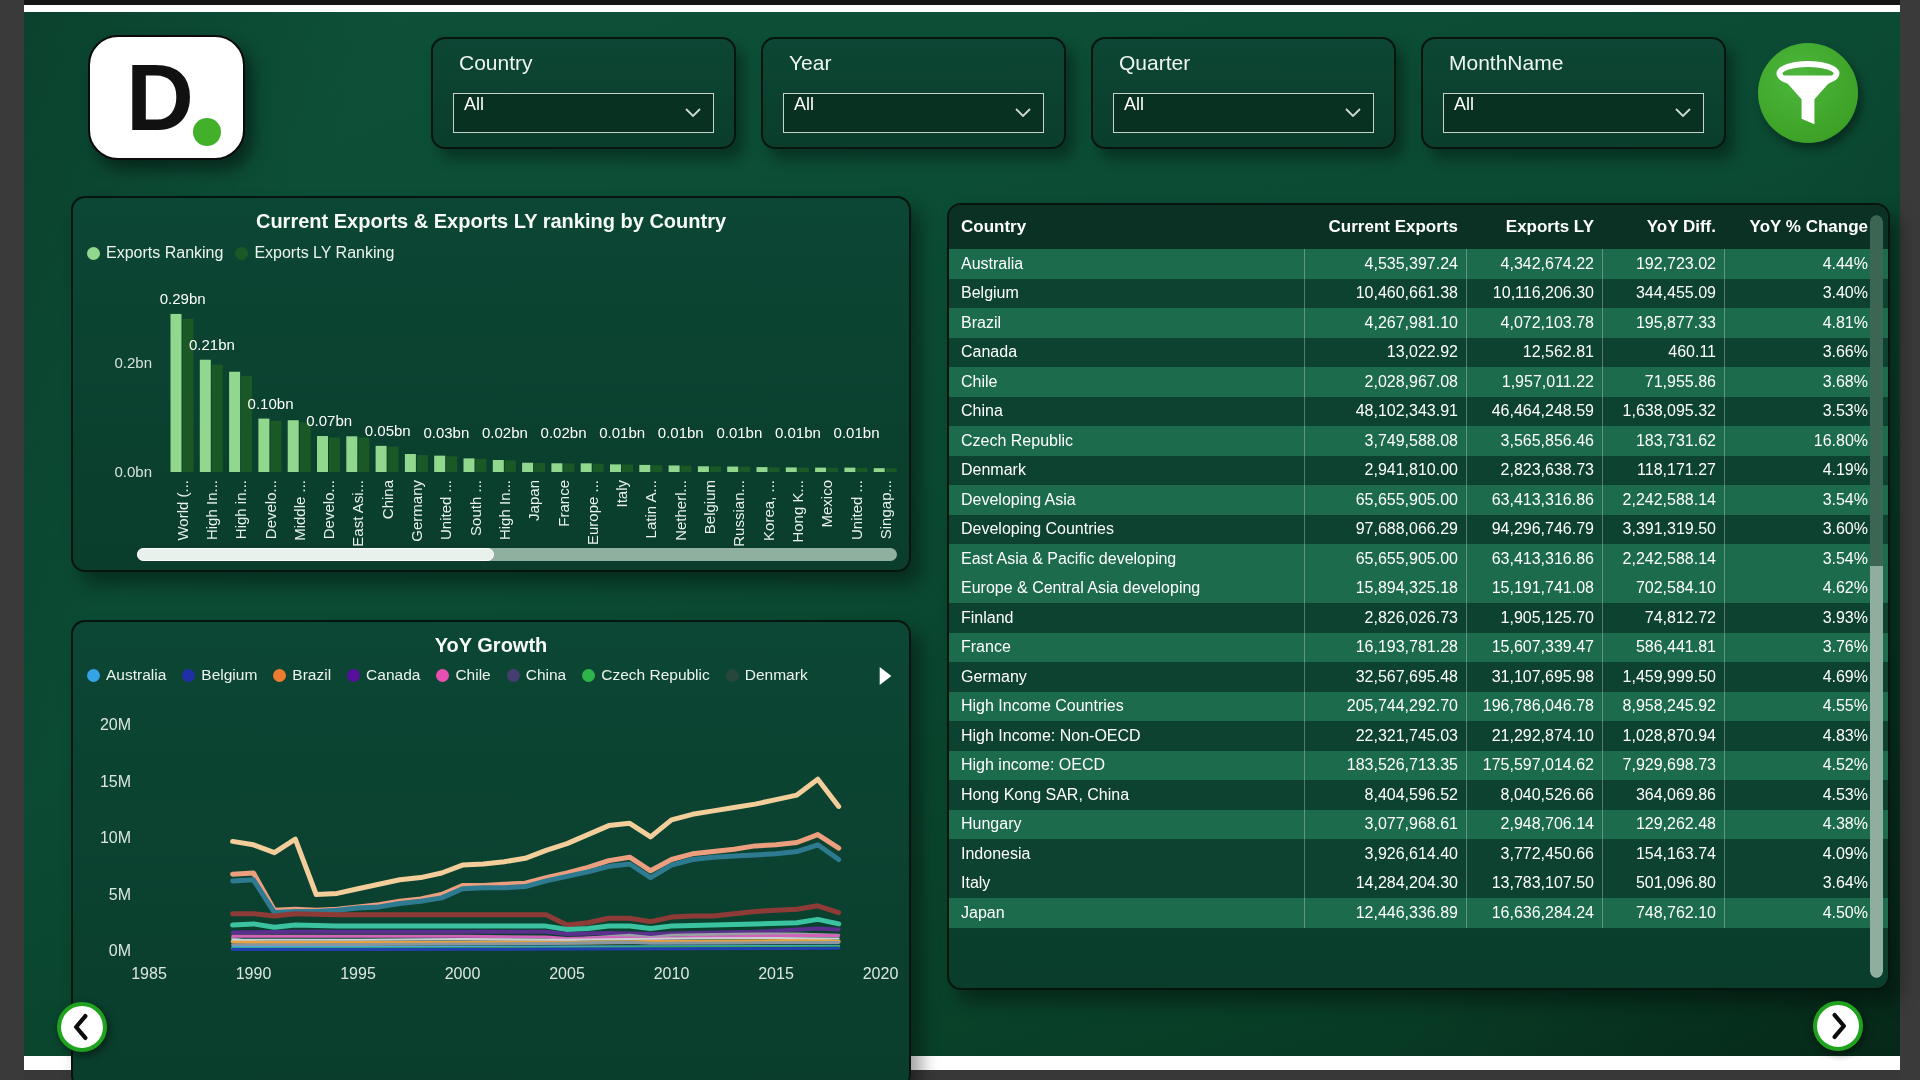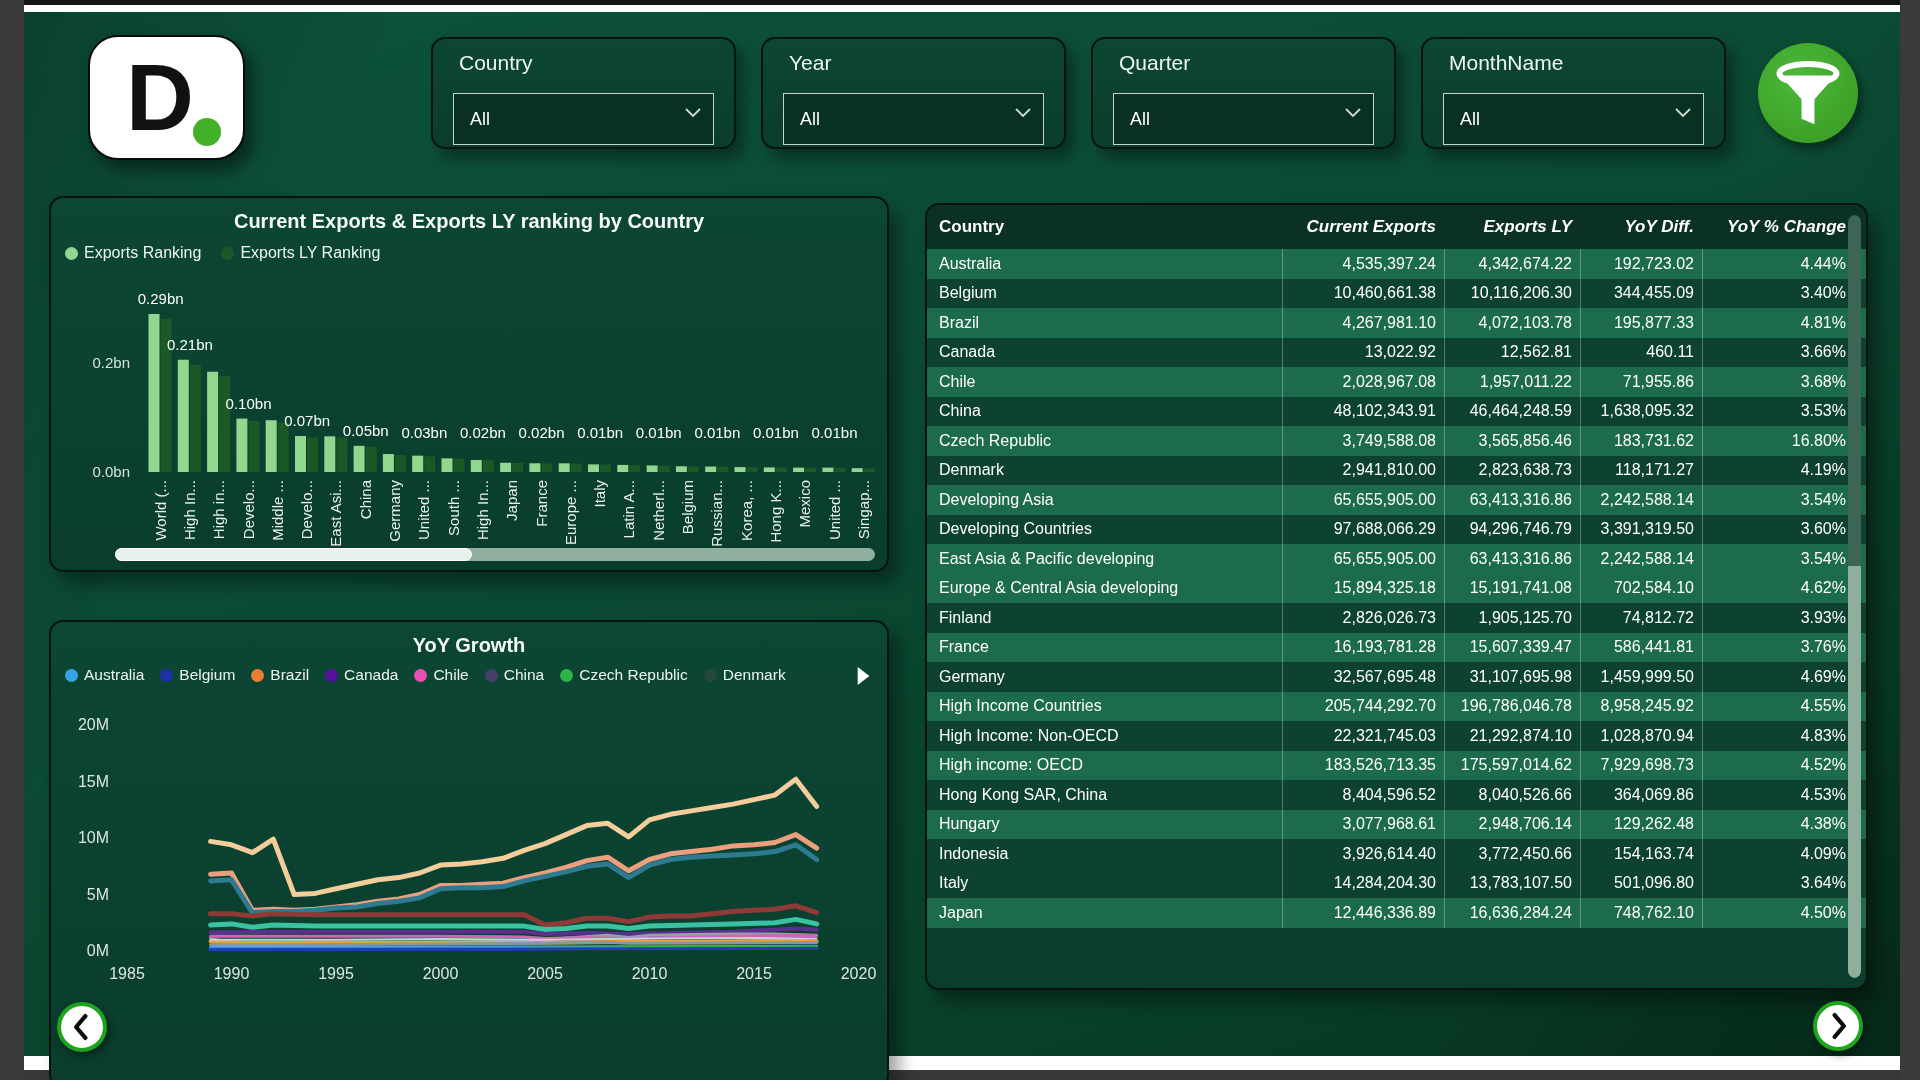--- a/index.html
+++ b/index.html
@@ -23,37 +23,37 @@
   .logo-card{position:absolute;left:64px;top:23px;width:157px;height:125px;background:#FFFFFF;
     border-radius:30px;border:2px solid #0B0B0B;box-shadow:8px 10px 16px rgba(0,0,0,.45);}
   .logo-d{position:absolute;left:36px;top:8px;font-size:94px;font-weight:bold;color:#111;line-height:105px;}
   .logo-dot{position:absolute;left:103px;top:81px;width:28px;height:28px;border-radius:50%;background:#43B02A;}
 
   
   .filter-bar{position:absolute;left:407px;top:25px;display:flex;gap:25px;}
   .filter-card{position:relative;width:305px;height:112px;background:linear-gradient(180deg,#0D4634,#0A3D2C);
     border:2px solid #08140E;border-radius:14px;box-shadow:8px 10px 14px rgba(0,0,0,.35);}
   .filter-label{position:absolute;left:26px;top:12px;font-size:21px;color:#EFF6F1;}
-  .filter-select{position:absolute;left:20px;right:20px;top:54px;height:52px;background:#093122;
-    border:1.5px solid #C6D3CA;color:#FFFFFF;font-size:18px;display:flex;align-items:center;
-    padding-left:16px;cursor:pointer;}
+  .filter-select{position:absolute;left:20px;right:20px;top:54px;height:40px;background:#093122;
+    border:1.5px solid #C6D3CA;color:#FFFFFF;font-size:18px;display:flex;align-items:flex-start;
+    padding-left:10px;cursor:pointer;}
   .filter-select svg{position:absolute;right:12px;top:14px;}
 
   .funnel-btn{position:absolute;left:1734px;top:31px;width:100px;height:100px;border-radius:50%;
     background:radial-gradient(circle at 40% 35%,#4CB83B,#37991F);border:none;cursor:pointer;
     box-shadow:4px 6px 10px rgba(0,0,0,.4);padding:0;}
 
   
   .card{position:absolute;background:linear-gradient(180deg,#0C4634,#0A3D2C);
-    border:2px solid #08140E;border-radius:14px;box-shadow:10px 12px 18px rgba(0,0,0,.38);}
+    border:2px solid #08140E;border-radius:14px;box-shadow:10px 12px 18px rgba(0,0,0,.38);margin-left:22px;}
   .card h2{margin:0;position:absolute;left:0;right:0;top:12px;text-align:center;
     font-size:20px;font-weight:bold;color:#F7FBF8;}
 
   .bar-card{left:25px;top:184px;width:840px;height:376px;}
-  .bar-legend{position:absolute;left:14px;top:46px;display:flex;gap:20px;align-items:center;
+  .bar-legend{position:absolute;left:14px;top:46px;display:flex;gap:12px;align-items:center;
     font-size:16px;color:#EDF4EF;}
   .leg-item{display:flex;align-items:center;gap:6px;cursor:pointer;}
   .dot{display:inline-block;width:13px;height:13px;border-radius:50%;}
   #bar-svg{position:absolute;left:0;top:74px;}
   .hscroll{position:absolute;left:64px;right:12px;bottom:9px;height:13px;background:#8FAF9F;border-radius:7px;}
   .hthumb{position:absolute;left:0;top:0;width:47%;height:13px;background:#E9F1EC;
     border:1px solid #FFFFFF;border-radius:7px;}
 
   .line-card{left:25px;top:608px;width:840px;height:469px;}
   .line-legend{position:absolute;left:14px;top:44px;display:flex;gap:16px;align-items:center;
@@ -65,21 +65,21 @@
   .table-card{left:901px;top:191px;width:943px;height:787px;overflow:hidden;}
   .tbl-header{display:grid;grid-template-columns:355px 162px 136px 122px 152px;height:44px;
     background:#0A3124;color:#FFF;font-weight:bold;font-size:17px;align-items:center;}
   .tbl-row{display:grid;grid-template-columns:355px 162px 136px 122px 152px;height:29.5px;
     color:#FFF;font-size:16px;align-items:center;cursor:pointer;}
   .row-light{background:#1C6B4C;}
   .row-dark{background:#0D4130;}
   .cell-l{padding-left:12px;text-align:left;overflow:hidden;white-space:nowrap;}
   .cell-r{padding-right:8px;text-align:right;border-left:1px solid rgba(255,255,255,0.30);height:100%;
     display:flex;align-items:center;justify-content:flex-end;}
-  .tbl-header .cell-r{border-left:none;font-style:italic;}
+  .tbl-header .cell-r{border-left:none;}
   .vscroll{position:absolute;right:5px;top:10px;bottom:10px;width:13px;border-radius:7px;overflow:hidden;}
   .vs-top{width:100%;height:46%;background:#3D6553;border-radius:7px 7px 0 0;}
   .vs-bottom{width:100%;height:54%;background:#8FAE9E;border-radius:0 0 7px 7px;}
 
   
   .nav-btn{position:absolute;width:50px;height:50px;border-radius:50%;background:#FFFFFF;
     border:4px solid #1FA31F;box-shadow:2px 3px 8px rgba(0,0,0,.5);cursor:pointer;padding:0;}
   .nav-prev{left:33px;top:990px;}
   .nav-next{left:1789px;top:989px;}
 

